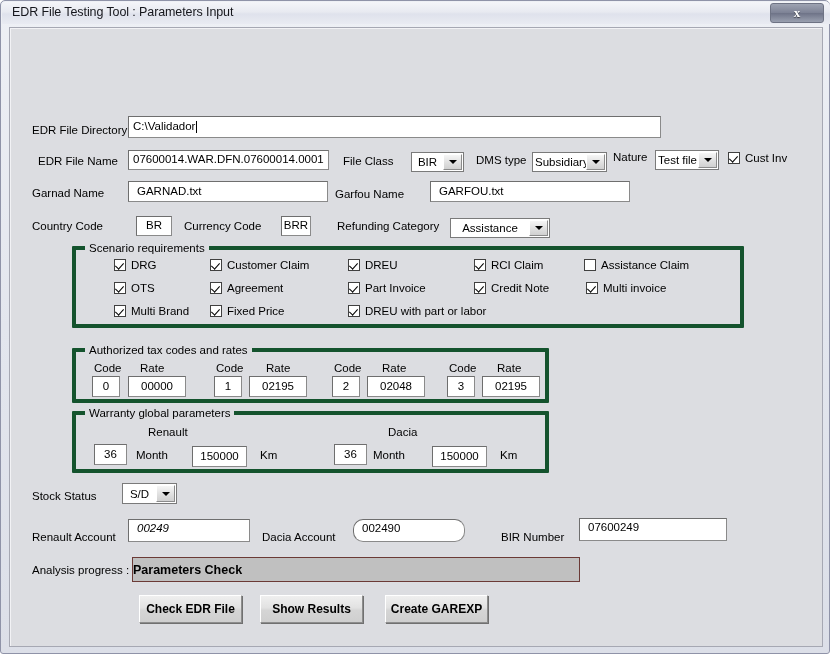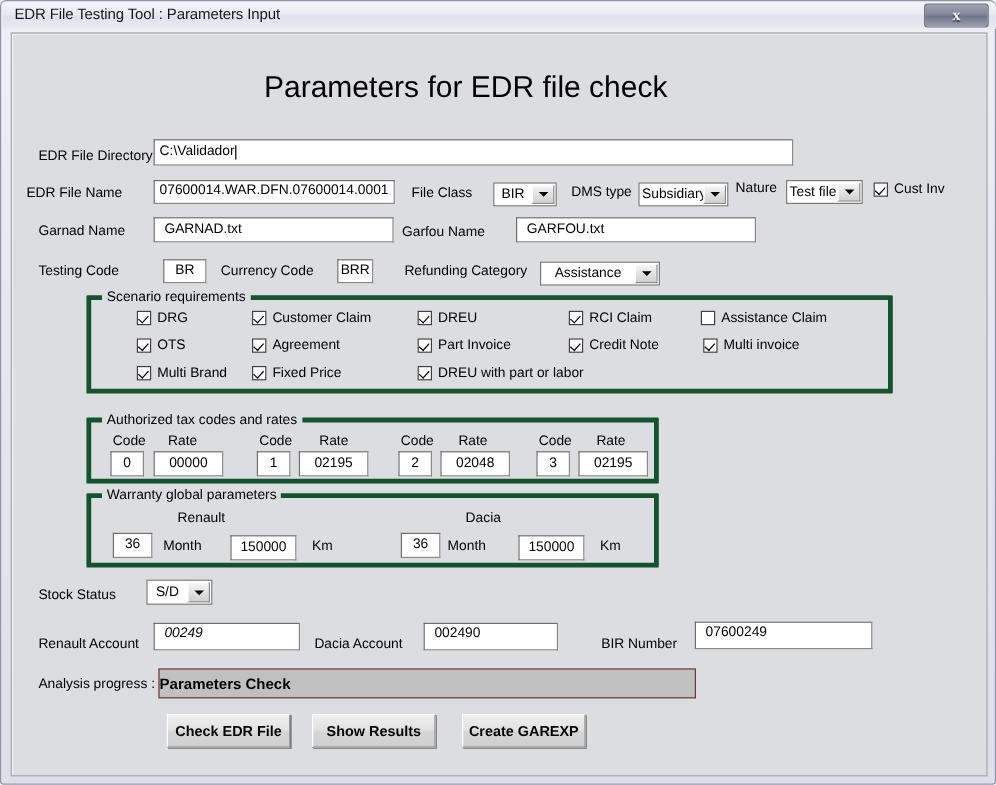--- a/index.html
+++ b/index.html
@@ -244,26 +244,25 @@
 
   <div id="titlebar">
     <div id="title-text">EDR File Testing Tool : Parameters Input</div>
     <div id="close-btn">
       <div id="close-glyph">x</div>
     </div>
   </div>
 
   <div id="client">
 
-    <div class="lbl" style="left:210px; top:30px; font-size:25px; line-height:30px;">Parameters for EDR file check</div>
 
     <div class="lbl" style="left:22px; top:95px;">EDR File Directory</div>
     <div class="tf caret" style="left:118px; top:88px; width:533px; height:22px;">C:\Validador</div>
 
-    <div class="lbl" style="left:12px; top:126px;">EDR File Name</div>
+    <div class="lbl" style="left:28px; top:126px;">EDR File Name</div>
     <div class="tf" style="left:118px; top:122px; width:201px; height:20px;">07600014.WAR.DFN.07600014.0001</div>
 
     <div class="lbl" style="left:333px; top:126px;">File Class</div>
     <div class="combo" style="left:401px; top:124px; width:53px; height:20px;">
       <span class="cv">BIR</span>
       <span class="arrow"></span>
     </div>
 
     <div class="lbl" style="left:466px; top:125px;">DMS type</div>
     <div class="combo" style="left:522px; top:124px; width:75px; height:20px;">
@@ -281,21 +280,21 @@
       <span class="box"></span>
       <span class="ctext">Cust Inv</span>
     </div>
 
     <div class="lbl" style="left:22px; top:158px;">Garnad Name</div>
     <div class="tf" style="left:118px; top:153px; width:200px; height:21px; padding-left:8px;">GARNAD.txt</div>
 
     <div class="lbl" style="left:325px; top:159px;">Garfou Name</div>
     <div class="tf" style="left:420px; top:153px; width:200px; height:21px; padding-left:8px;">GARFOU.txt</div>
 
-    <div class="lbl" style="left:22px; top:191px;">Testing Code</div>
+    <div class="lbl" style="left:22px; top:191px;">Country Code</div>
     <div class="tf" style="left:126px; top:188px; width:36px; height:20px; justify-content:center;">BR</div>
 
     <div class="lbl" style="left:174px; top:191px;">Currency Code</div>
     <div class="tf" style="left:271px; top:188px; width:30px; height:20px; justify-content:center;">BRR</div>
 
     <div class="lbl" style="left:327px; top:191px;">Refunding Category</div>
     <div class="combo" style="left:440px; top:190px; width:100px; height:20px;">
       <span class="cv">Assistance</span>
       <span class="arrow"></span>
     </div>
@@ -402,21 +401,21 @@
     <div class="lbl" style="left:22px; top:461px;">Stock Status</div>
     <div class="combo" style="left:112px; top:455px; width:55px; height:21px;">
       <span class="cv">S/D</span>
       <span class="arrow"></span>
     </div>
 
     <div class="lbl" style="left:22px; top:502px;">Renault Account</div>
     <div class="tf" style="left:118px; top:491px; width:122px; height:23px; padding-left:8px; align-items:flex-start; padding-top:3px;font-style:italic;">00249</div>
 
     <div class="lbl" style="left:252px; top:502px;">Dacia Account</div>
-    <div class="tf" style="left:343px; top:491px; width:112px; height:23px; padding-left:8px; align-items:flex-start; padding-top:3px;">002490</div>
+    <div class="tf" style="left:343px; top:491px; width:112px; height:23px; padding-left:8px; align-items:flex-start; padding-top:3px;border-radius:10px;">002490</div>
 
     <div class="lbl" style="left:491px; top:502px;">BIR Number</div>
     <div class="tf" style="left:569px; top:490px; width:148px; height:23px; padding-left:8px; align-items:flex-start; padding-top:3px;">07600249</div>
 
     <div class="lbl" style="left:22px; top:535px;">Analysis progress :</div>
     <div id="progress-bar" style="left:122px; top:529px; width:448px; height:25px;">
       <span id="progress-text">Parameters Check</span>
     </div>
 
     <div class="btn" style="left:129px; top:567px; width:103px; height:28px;">Check EDR File</div>

